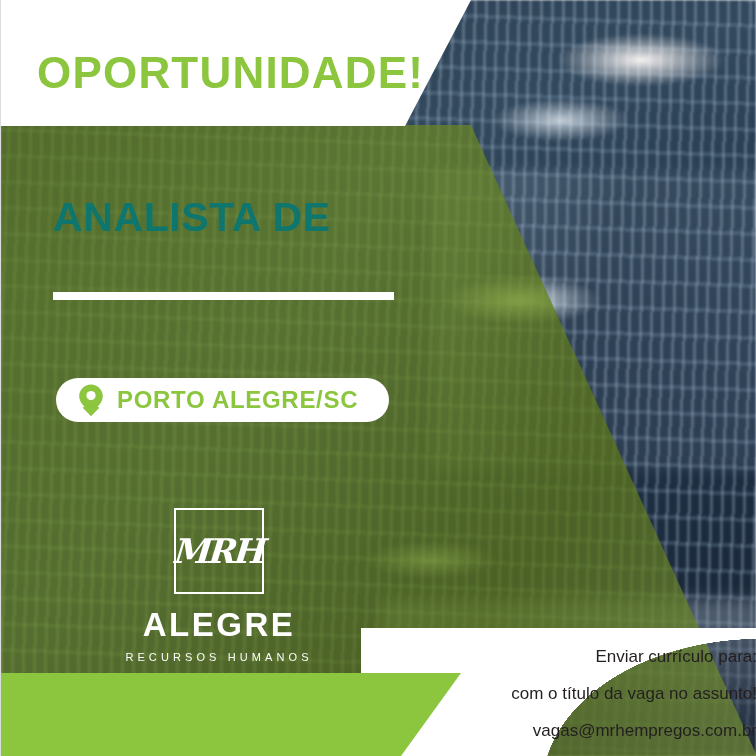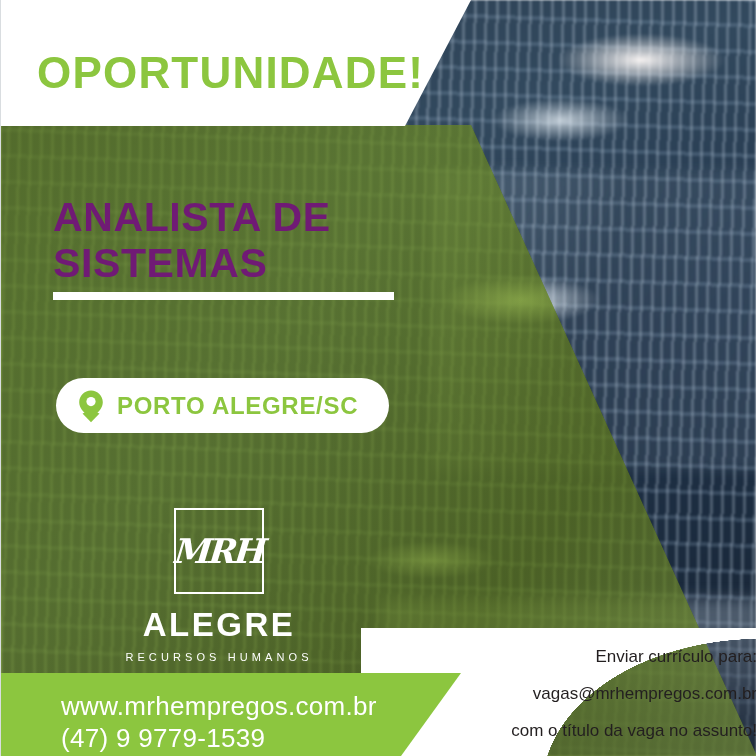--- a/index.html
+++ b/index.html
@@ -66,31 +66,31 @@
     position:absolute;left:36px;top:48px;
     font-size:44px;font-weight:bold;letter-spacing:1.2px;
     color:#8CC63F;
     white-space:nowrap;
   }
 
   
   .job-title{
     position:absolute;left:52px;top:194px;width:420px;
     font-size:41px;line-height:46px;font-weight:bold;
-    letter-spacing:.6px;color:#701a75;
+    letter-spacing:.6px;color:#0f766e;
     text-transform:uppercase;
   }
   .title-rule{
     position:absolute;left:52px;top:292px;width:341px;height:8px;background:#ffffff;
   }
 
   
   .pill{
     position:absolute;left:55px;top:378px;
-    height:55px;min-width:333px;
+    height:44px;min-width:333px;
     background:#ffffff;border-radius:28px;
     display:flex;align-items:center;
     padding:0 26px 0 20px;
     box-sizing:border-box;
   }
   .pin-icon{width:30px;height:34px;flex:0 0 auto;margin-right:11px;}
   .pill-label{
     font-size:24px;font-weight:bold;letter-spacing:.7px;color:#8CC63F;
     white-space:nowrap;
   }
@@ -155,21 +155,20 @@
   <div class="photo-desk"></div>
 
   <div class="green-overlay"></div>
   <div class="green-overlay2"></div>
 
   <div class="header-band"></div>
   <div class="header-title">OPORTUNIDADE!</div>
 
   <div class="job-title">
     <div>ANALISTA DE</div>
-    <div>SISTEMAS</div>
   </div>
   <div class="title-rule"></div>
 
   <div class="pill">
     <svg class="pin-icon" viewBox="0 0 30 34">
       <path d="M15 1.5 C8.4 1.5 3.2 6.7 3.2 13.2 C3.2 18.6 7.6 23.1 11.3 26.4 L15 29.7 L18.7 26.4 C22.4 23.1 26.8 18.6 26.8 13.2 C26.8 6.7 21.6 1.5 15 1.5 Z" fill="#8CC63F"></path>
       <circle cx="15" cy="12.6" r="4.6" fill="#ffffff"></circle>
       <path d="M6.5 24.5 L15 33.2 L23.5 24.5 L20 23.2 L15 28.2 L10 23.2 Z" fill="#8CC63F"></path>
     </svg>
     <span class="pill-label">PORTO ALEGRE/SC</span>
@@ -179,23 +178,19 @@
     <div class="logo-mark">
       <span class="logo-mono">MRH</span>
     </div>
     <div class="logo-name">ALEGRE</div>
     <div class="logo-sub">RECURSOS HUMANOS</div>
   </div>
 
   <div class="contact-panel-curve"></div>
   <div class="contact-lines">
     <div class="contact-line">Enviar currículo para:</div>
+    <div class="contact-line">com o título da vaga no assunto!</div>
     <div class="contact-line">vagas@mrhempregos.com.br</div>
-    <div class="contact-line">com o título da vaga no assunto!</div>
   </div>
 
   <div class="footer-bar"></div>
-  <div class="footer-text">
-    <div class="footer-line">www.mrhempregos.com.br</div>
-    <div class="footer-line">(47) 9 9779-1539</div>
-  </div>
 
 </div>
 
 </body></html>

